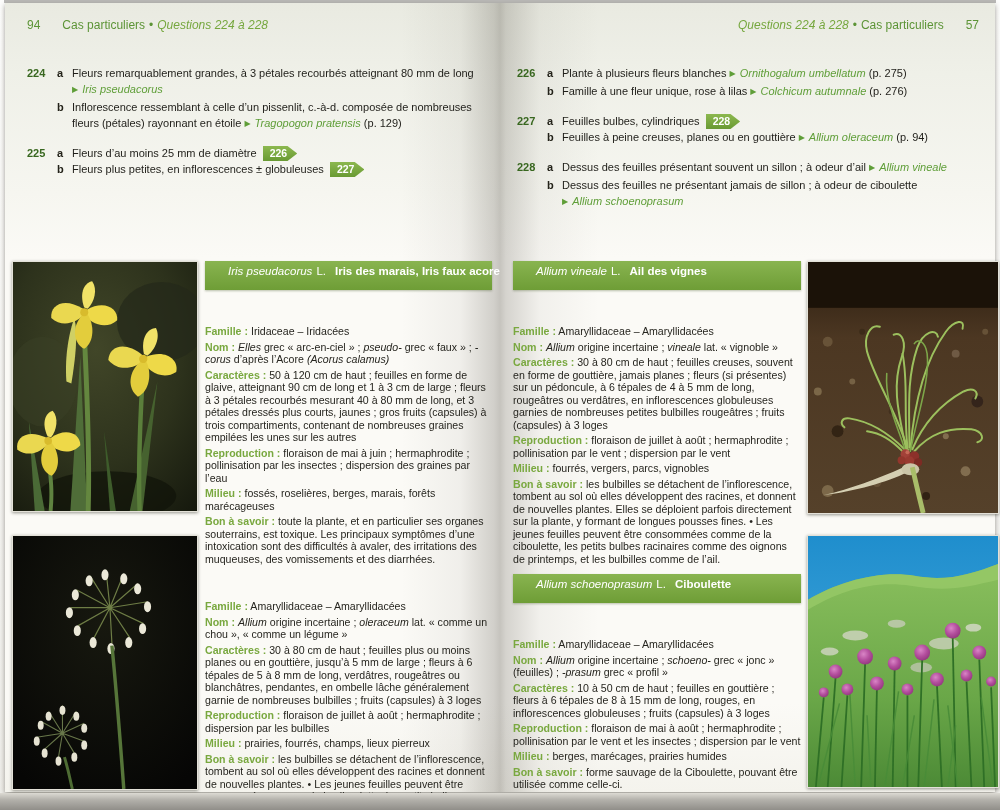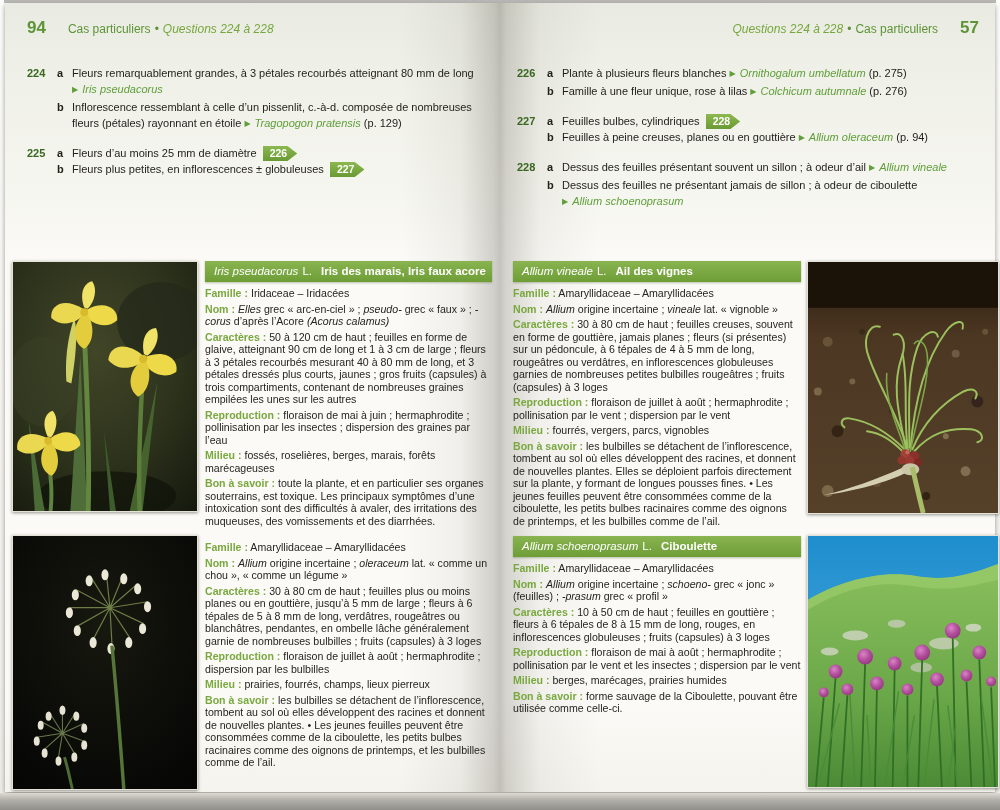--- a/index.html
+++ b/index.html
@@ -15,21 +15,21 @@
   .bottom-band{position:absolute;left:0;right:0;bottom:0;height:17px;
     background:linear-gradient(180deg,#dcdad3 0%,#b3b1ab 40%,#908e89 100%);}
   .page{position:absolute;top:0;height:100%;}
   .page.left{left:7px;width:482px;}
   .page.right{left:506px;width:486px;}
 
   
   .page-head{position:absolute;top:15px;font-size:12px;color:#5c9436;white-space:nowrap;}
   .page.left  .page-head{left:15px;}
   .page.right .page-head{right:18px;text-align:right;}
-  .pnum{font-weight:bold;font-size:17px;color:#5c9436;}
+  .pnum{font-weight:normal;font-size:12px;color:#5c9436;}
   .page.left  .pnum{margin-right:22px;}
   .page.right .pnum{margin-left:22px;}
   .head-bold{font-weight:normal;color:#5c9436;}
   .head-sep{margin:0 4px;color:#5c9436;}
   .head-it{font-style:italic;color:#76a73e;}
 
   
   .questions{position:absolute;top:62px;font-size:11px;line-height:16px;color:#1f1e19;}
   .page.left  .questions{left:15px;right:14px;}
   .page.right .questions{left:6px;right:16px;}
@@ -43,26 +43,26 @@
   .sp{color:#5f9e38;font-style:italic;}
   .badge{display:inline-block;background:linear-gradient(180deg,#8cb84f,#699a33);color:#fff;
     font-weight:bold;font-size:10.5px;line-height:14px;padding:0 10px 1px 7px;margin-left:3px;
     clip-path:polygon(0 0,72% 0,100% 50%,72% 100%,0 100%);}
 
   
   .species-col{position:absolute;top:258px;}
   .page.left  .species-col{left:193px;width:287px;}
   .page.right .species-col{left:2px;width:288px;}
   .sp-box{margin-bottom:9px;}
-  .sp-head{height:21px;line-height:21px;background:linear-gradient(180deg,#89b450,#6e9d36);
-    color:#fff;font-size:11.5px;padding-left:9px;white-space:nowrap;box-shadow:0 1px 2px rgba(60,80,30,.35);}
+  .sp-head{height:29px;line-height:21px;background:linear-gradient(180deg,#89b450,#6e9d36);
+    color:#fff;font-size:11.5px;padding-left:23px;white-space:nowrap;box-shadow:0 1px 2px rgba(60,80,30,.35);}
   .sp-latin{font-style:italic;}
   .sp-auth{margin-left:4px;}
   .sp-common{font-weight:bold;margin-left:9px;}
-  .fields{padding-top:5px;font-size:10.6px;line-height:12.5px;color:#26251f;}
+  .fields{padding-top:5px;font-size:10.6px;line-height:12.5px;color:#26251f;margin-top:30px;}
   .field{margin:0 0 3px 0;}
   .flabel{font-weight:bold;color:#79a83f;}
   .it{font-style:italic;}
 
   
   .photo{position:absolute;box-shadow:0 1px 3px rgba(30,30,20,.45);border:1px solid #e3e1d8;background:#000;}
   .photo svg{display:block;width:100%;height:100%;}
   .page.left  .photo{left:0;width:186px;}
   .page.left  .photo.p1{top:258px;height:251px;}
   .page.left  .photo.p2{top:532px;height:255px;}

